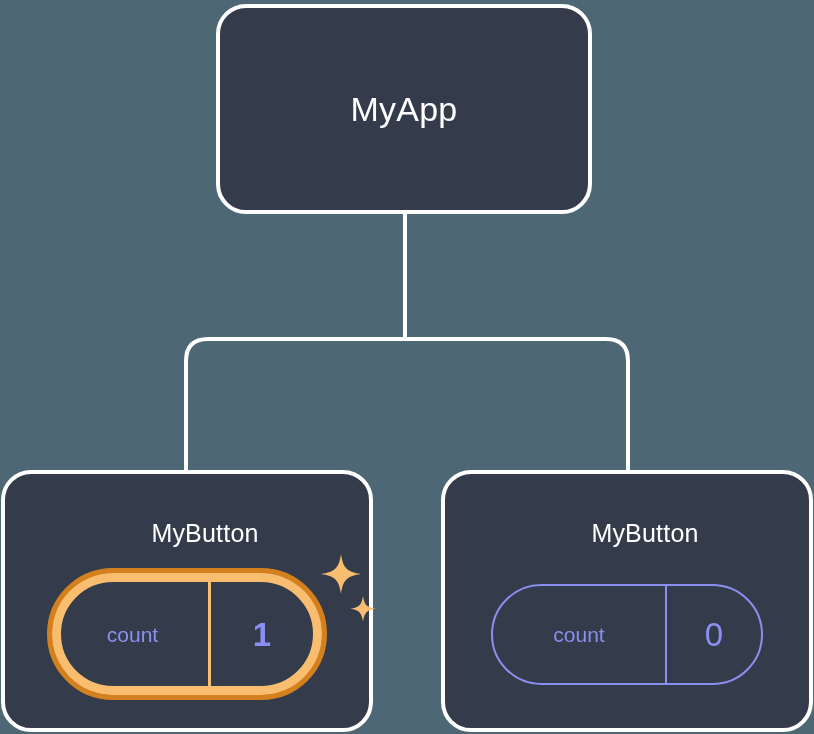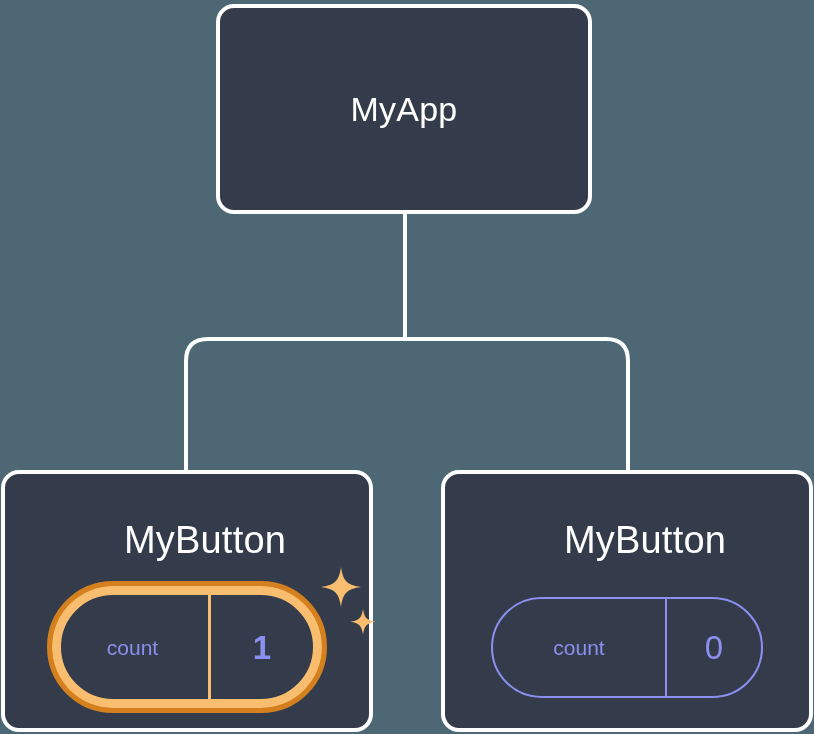--- a/index.html
+++ b/index.html
@@ -30,21 +30,21 @@
     height: 734px;
     pointer-events: none;
   }
 
   
   .node {
     position: absolute;
     box-sizing: border-box;
     background: #343c4b;
     border: 4px solid #ffffff;
-    border-radius: 18px;
+    border-radius: 30px;
     display: flex;
     flex-direction: column;
     align-items: center;
     overflow: visible;
   }
   .node-root {
     left: 216px;
     top: 4px;
     width: 376px;
     height: 210px;
@@ -72,21 +72,21 @@
     letter-spacing: 0.2px;
     line-height: 1;
     white-space: nowrap;
   }
   .node-root .node-title {
     font-size: 34px;
   }
   .node-child-left .node-title,
   .node-child-right .node-title {
     margin-top: 47px;
-    font-size: 38px;
+    font-size: 25px;
     margin-left: 36px;
   }
 
   
   .pill-wrap {
     position: relative;
     display: flex;
     align-items: center;
     justify-content: center;
   }

